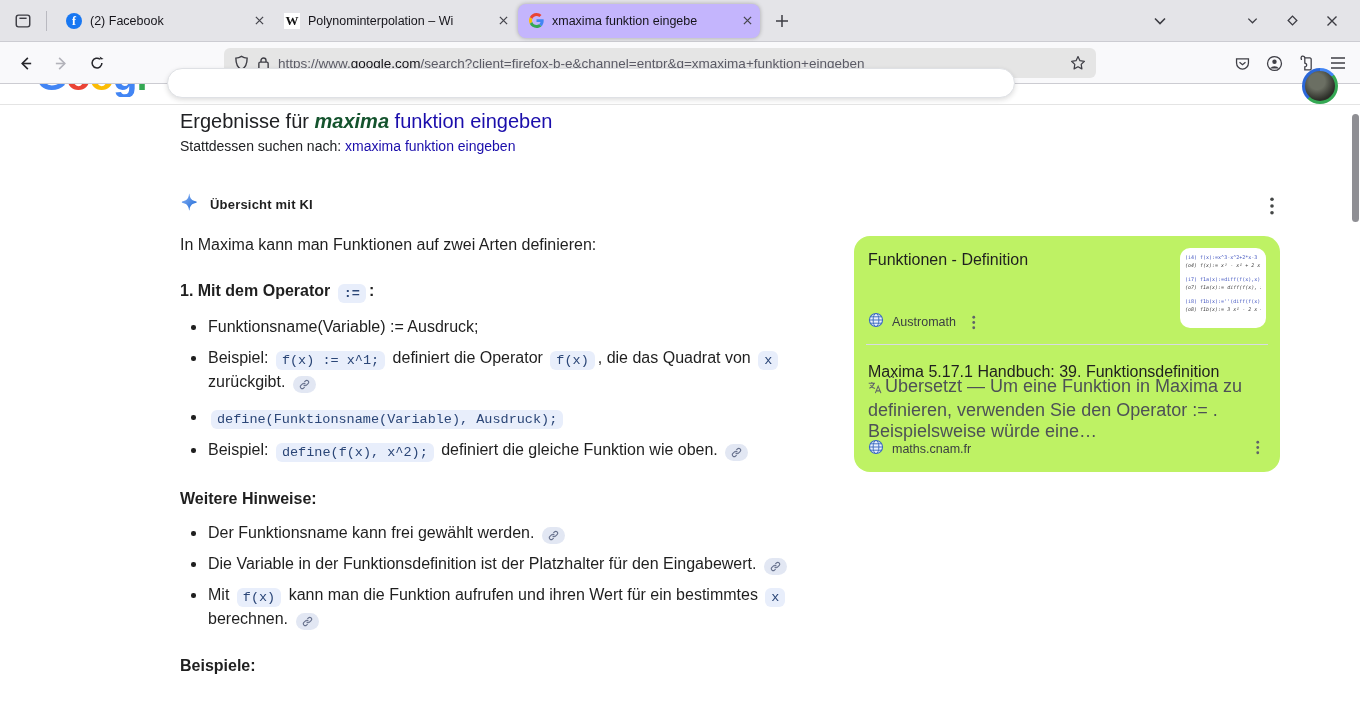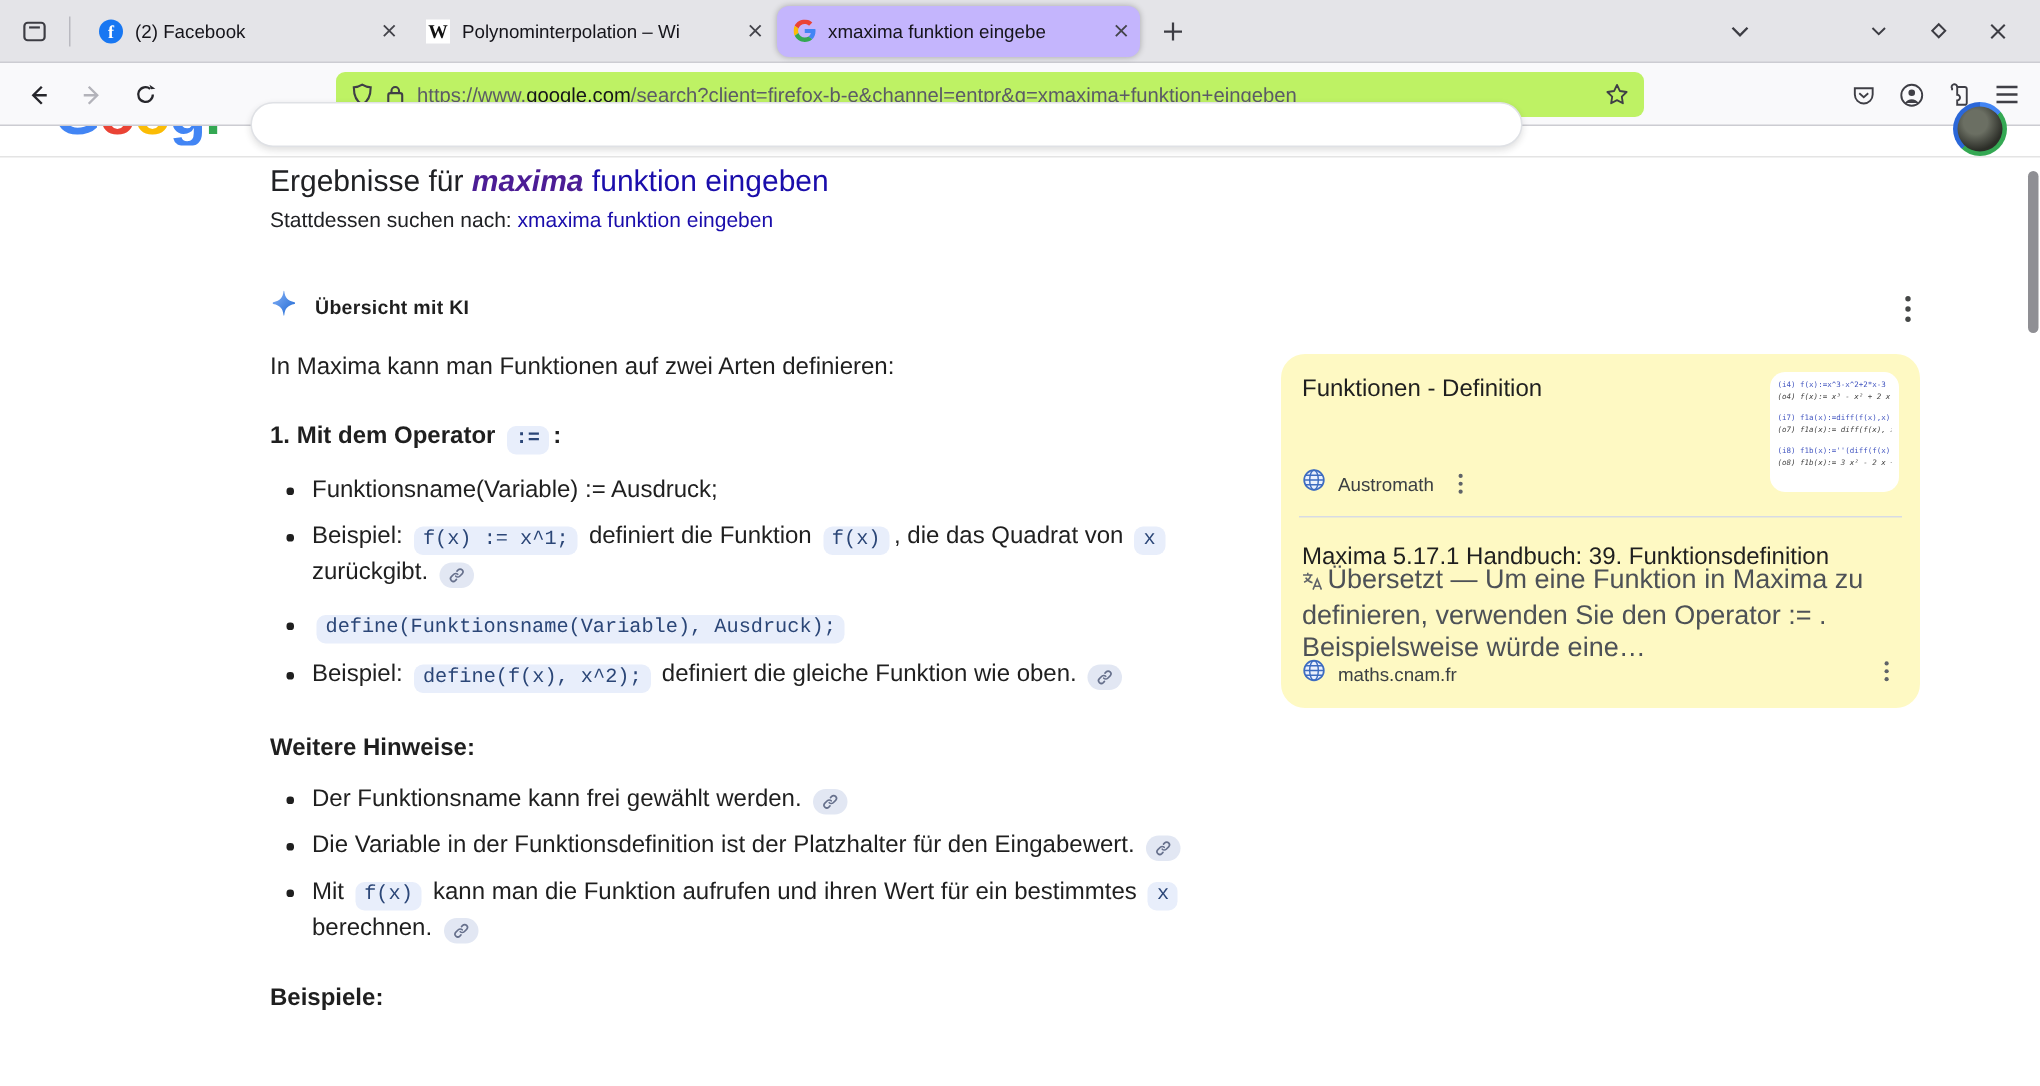--- a/index.html
+++ b/index.html
@@ -21,55 +21,55 @@
   .fb-badge{width:16px;height:16px;border-radius:50%;background:#1877f2;color:#fff;font-weight:700;font-size:12px;line-height:16px;text-align:center;font-family:"Liberation Serif",serif;}
   .wiki-badge{width:16px;height:16px;background:#fff;color:#111;text-align:center;font-family:"Liberation Serif",serif;font-size:13px;line-height:16px;font-weight:700;}
   .newtab{width:30px;height:30px;margin-left:6px;}
   .tabbar-right{margin-left:auto;display:flex;align-items:center;padding-right:14px;}
   .alltabs{width:28px;height:28px;margin-right:52px;}
   .winctl{width:28px;height:28px;margin-left:12px;}
 
   
   .navbar{position:absolute;top:42px;left:0;right:0;height:41px;background:#f9f9fb;border-bottom:1px solid #ccccd2;}
   .navbtn{position:absolute;top:6px;width:30px;height:30px;display:flex;align-items:center;justify-content:center;border-radius:4px;}
-  .urlbar{position:absolute;left:224px;right:264px;top:6px;height:30px;background:#bef264;border-radius:6px;display:flex;align-items:center;padding:0 10px;box-sizing:border-box;}
+  .urlbar{position:absolute;left:224px;right:264px;top:6px;height:30px;background:#e5e5e5;border-radius:6px;display:flex;align-items:center;padding:0 10px;box-sizing:border-box;}
   .urlbar .uicon{flex:none;display:flex;margin-right:8px;}
   .urltext{flex:1;font-size:13.5px;white-space:nowrap;overflow:hidden;color:#5b5b66;}
   .urltext .dom{color:#15141a;}
   .nav-right{position:absolute;right:6px;top:6px;display:flex;}
   .nav-right .icon-btn{width:32px;height:30px;}
 
   
   .content{position:absolute;top:84px;left:0;right:0;bottom:0;background:#fff;color:#1f1f1f;}
   .gdivider{position:absolute;top:20px;left:0;right:0;height:1px;background:#e4e4e4;}
   .glogo{position:absolute;left:36px;top:0;width:112px;height:13px;overflow:hidden;}
   .glogo .ltxt{display:block;font-size:40px;font-weight:700;letter-spacing:-1px;line-height:40px;transform:translateY(-28px);}
   .searchbox{position:absolute;left:167px;top:-16px;width:848px;height:30px;border:1px solid #dfe1e5;border-radius:16px;background:#fff;box-shadow:0 2px 5px rgba(32,33,36,.15);box-sizing:border-box;}
   .avatar{position:absolute;left:1302px;top:-16px;width:36px;height:36px;border-radius:50%;background:conic-gradient(#4285f4 0 14%,#34a853 14% 62%,#2b67d8 62% 100%);}
   .avatar::after{content:"";position:absolute;inset:3px;border-radius:50%;background:radial-gradient(circle at 40% 35%,#6b6f63 0 30%,#2c2e28 70%);}
   .sbthumb{position:absolute;right:1px;top:30px;width:7px;height:108px;background:#8f8f94;border-radius:3.5px;}
 
   .main{position:absolute;left:180px;top:21px;width:650px;}
   .rtitle{font-size:20px;line-height:26px;margin-top:3px;color:#202124;}
-  .rtitle .em{color:#4c1d95;font-weight:700;font-style:italic;}
+  .rtitle .em{color:#14532d;font-weight:700;font-style:italic;}
   .rtitle .blue{color:#1a0dab;}
   .ralt{font-size:14px;line-height:18px;margin-top:3px;color:#202124;}
   .link{color:#1a0dab;cursor:pointer;}
   .aihead{margin-top:38px;display:flex;align-items:center;gap:11px;font-size:13px;font-weight:700;letter-spacing:.2px;color:#1f1f1f;}
   .intro{margin-top:20px;font-size:16px;line-height:20px;}
   .sec{margin:26px 0 0;font-size:16px;line-height:20px;font-weight:700;}
   ul.pts{margin:13px 0 0;padding:0;list-style:none;}
   ul.pts li{position:relative;padding-left:28px;margin-bottom:9px;font-size:16px;line-height:22px;}
   ul.pts li::before{content:"";position:absolute;left:11px;top:9px;width:4.5px;height:4.5px;border-radius:50%;background:#1f1f1f;}
   .chip{font-family:"Liberation Mono","DejaVu Sans Mono",monospace;font-size:13.5px;background:#e8eefb;color:#2b4677;border-radius:6px;padding:1.5px 6px 2.5px;margin:0 3px;white-space:nowrap;}
   .pill{display:inline-flex;align-items:center;justify-content:center;width:23px;height:17px;border-radius:9px;background:#e2e7f3;vertical-align:-3px;margin-left:3px;cursor:pointer;}
   .ai-dots{position:absolute;left:1260px;top:110px;width:24px;height:24px;display:flex;align-items:center;justify-content:center;border-radius:50%;}
 
   
-  .panel{position:absolute;left:854px;top:152px;width:426px;height:236px;background:#fef9c3;border-radius:16px;}
+  .panel{position:absolute;left:854px;top:152px;width:426px;height:236px;background:#bef264;border-radius:16px;}
   .c-title{font-size:16px;line-height:20px;color:#1f1f1f;cursor:pointer;}
   .card1-title{position:absolute;left:14px;top:14px;width:300px;}
   .thumb{position:absolute;right:14px;top:12px;width:86px;height:80px;background:#fff;border-radius:10px;padding:5px 5px;box-sizing:border-box;overflow:hidden;cursor:pointer;}
   .tl{font-family:"DejaVu Sans Mono",monospace;font-size:5px;line-height:8px;white-space:nowrap;overflow:hidden;}
   .tl.in{color:#4356c0;}
   .tl.out{color:#474747;font-style:italic;}
   .tl.gap{margin-top:6px;}
   .srcrow{position:absolute;display:flex;align-items:center;gap:8px;}
   .srcrow1{left:14px;top:76px;}
   .srcname{font-size:12.5px;color:#3c4043;}
@@ -269,21 +269,21 @@
           </svg>
         </span>
         <span>Übersicht mit KI</span>
       </div>
 
       <div class="intro">In Maxima kann man Funktionen auf zwei Arten definieren:</div>
 
       <div class="sec"><span>1. Mit dem Operator </span><span class="chip">:=</span><span>:</span></div>
       <ul class="pts">
         <li><span>Funktionsname(Variable) := Ausdruck;</span></li>
-        <li><span>Beispiel: </span><span class="chip">f(x) := x^1;</span><span> definiert die Funktion </span><span class="chip">f(x)</span><span>, die das Quadrat von </span><span class="chip">x</span><span> zurückgibt. </span><span class="pill">
+        <li><span>Beispiel: </span><span class="chip">f(x) := x^1;</span><span> definiert die Operator </span><span class="chip">f(x)</span><span>, die das Quadrat von </span><span class="chip">x</span><span> zurückgibt. </span><span class="pill">
               <svg width="11" height="11" viewBox="0 0 24 24">
                 <path d="M10.6 13.4a4 4 0 0 0 5.7 0l3.5-3.5a4 4 0 1 0-5.7-5.7l-1.7 1.8" fill="none" stroke="#66708c" stroke-width="2.4" stroke-linecap="round"></path>
                 <path d="M13.4 10.6a4 4 0 0 0-5.7 0l-3.5 3.5a4 4 0 1 0 5.7 5.7l1.7-1.8" fill="none" stroke="#66708c" stroke-width="2.4" stroke-linecap="round"></path>
               </svg>
             </span></li>
       </ul>
 
       <ul class="pts">
         <li><span class="chip">define(Funktionsname(Variable), Ausdruck);</span></li>
         <li><span>Beispiel: </span><span class="chip">define(f(x), x^2);</span><span> definiert die gleiche Funktion wie oben. </span><span class="pill">

